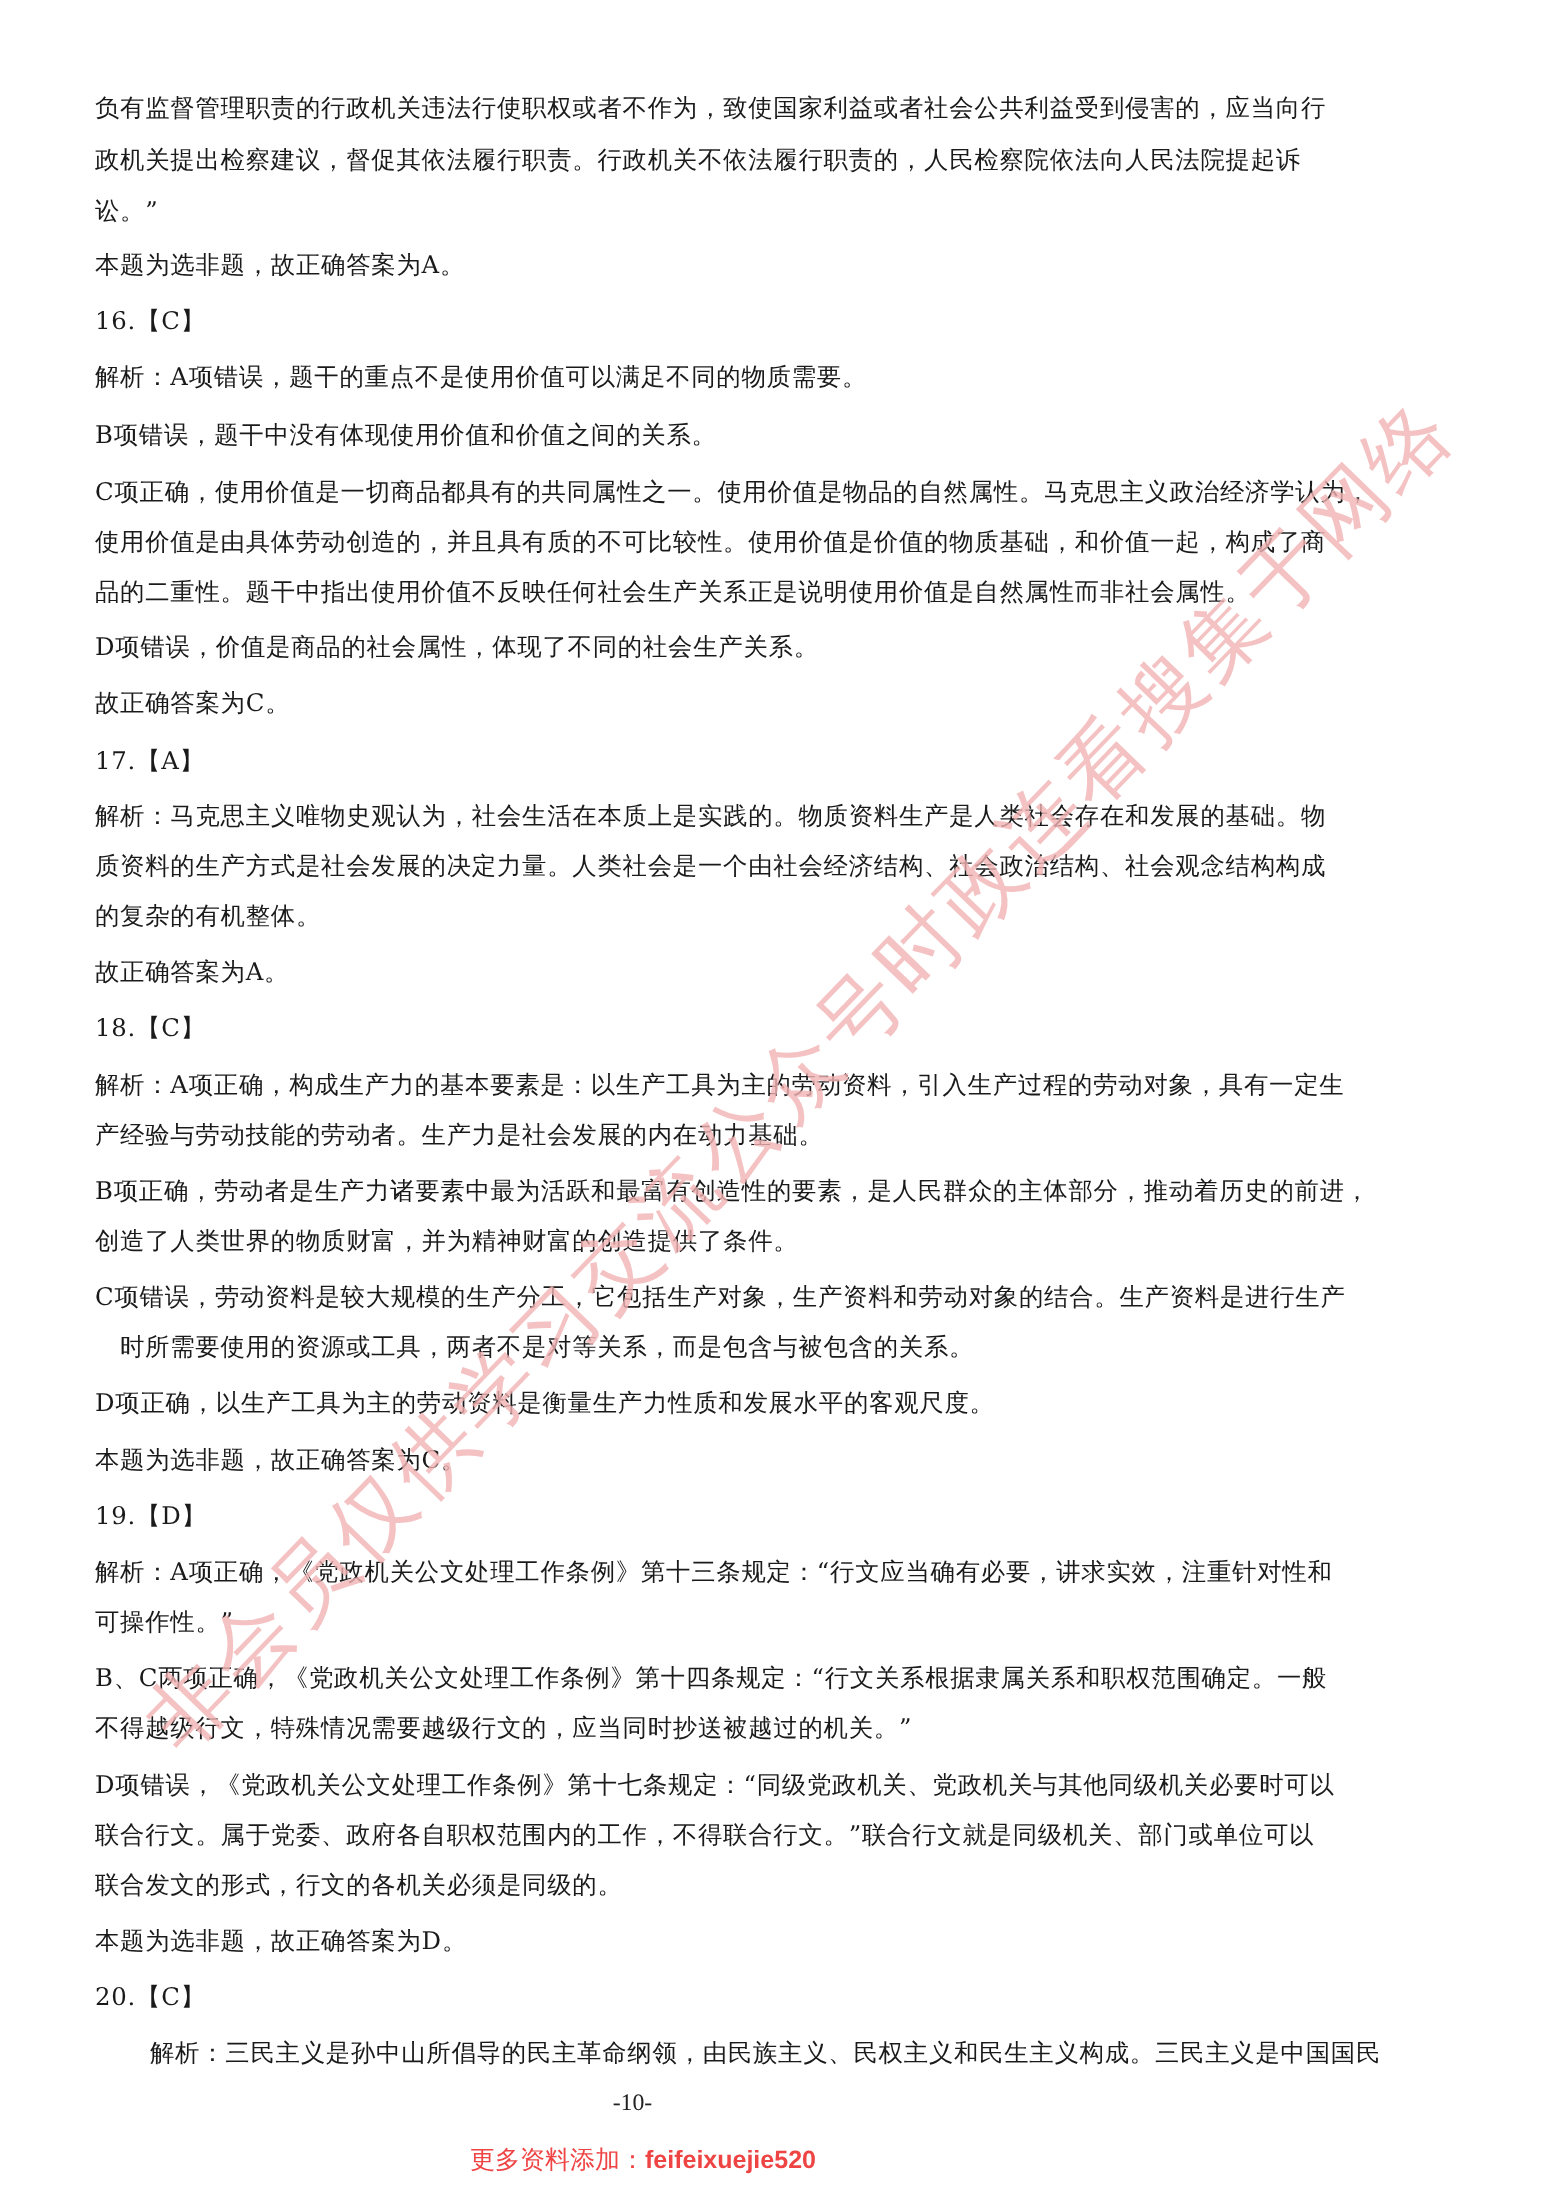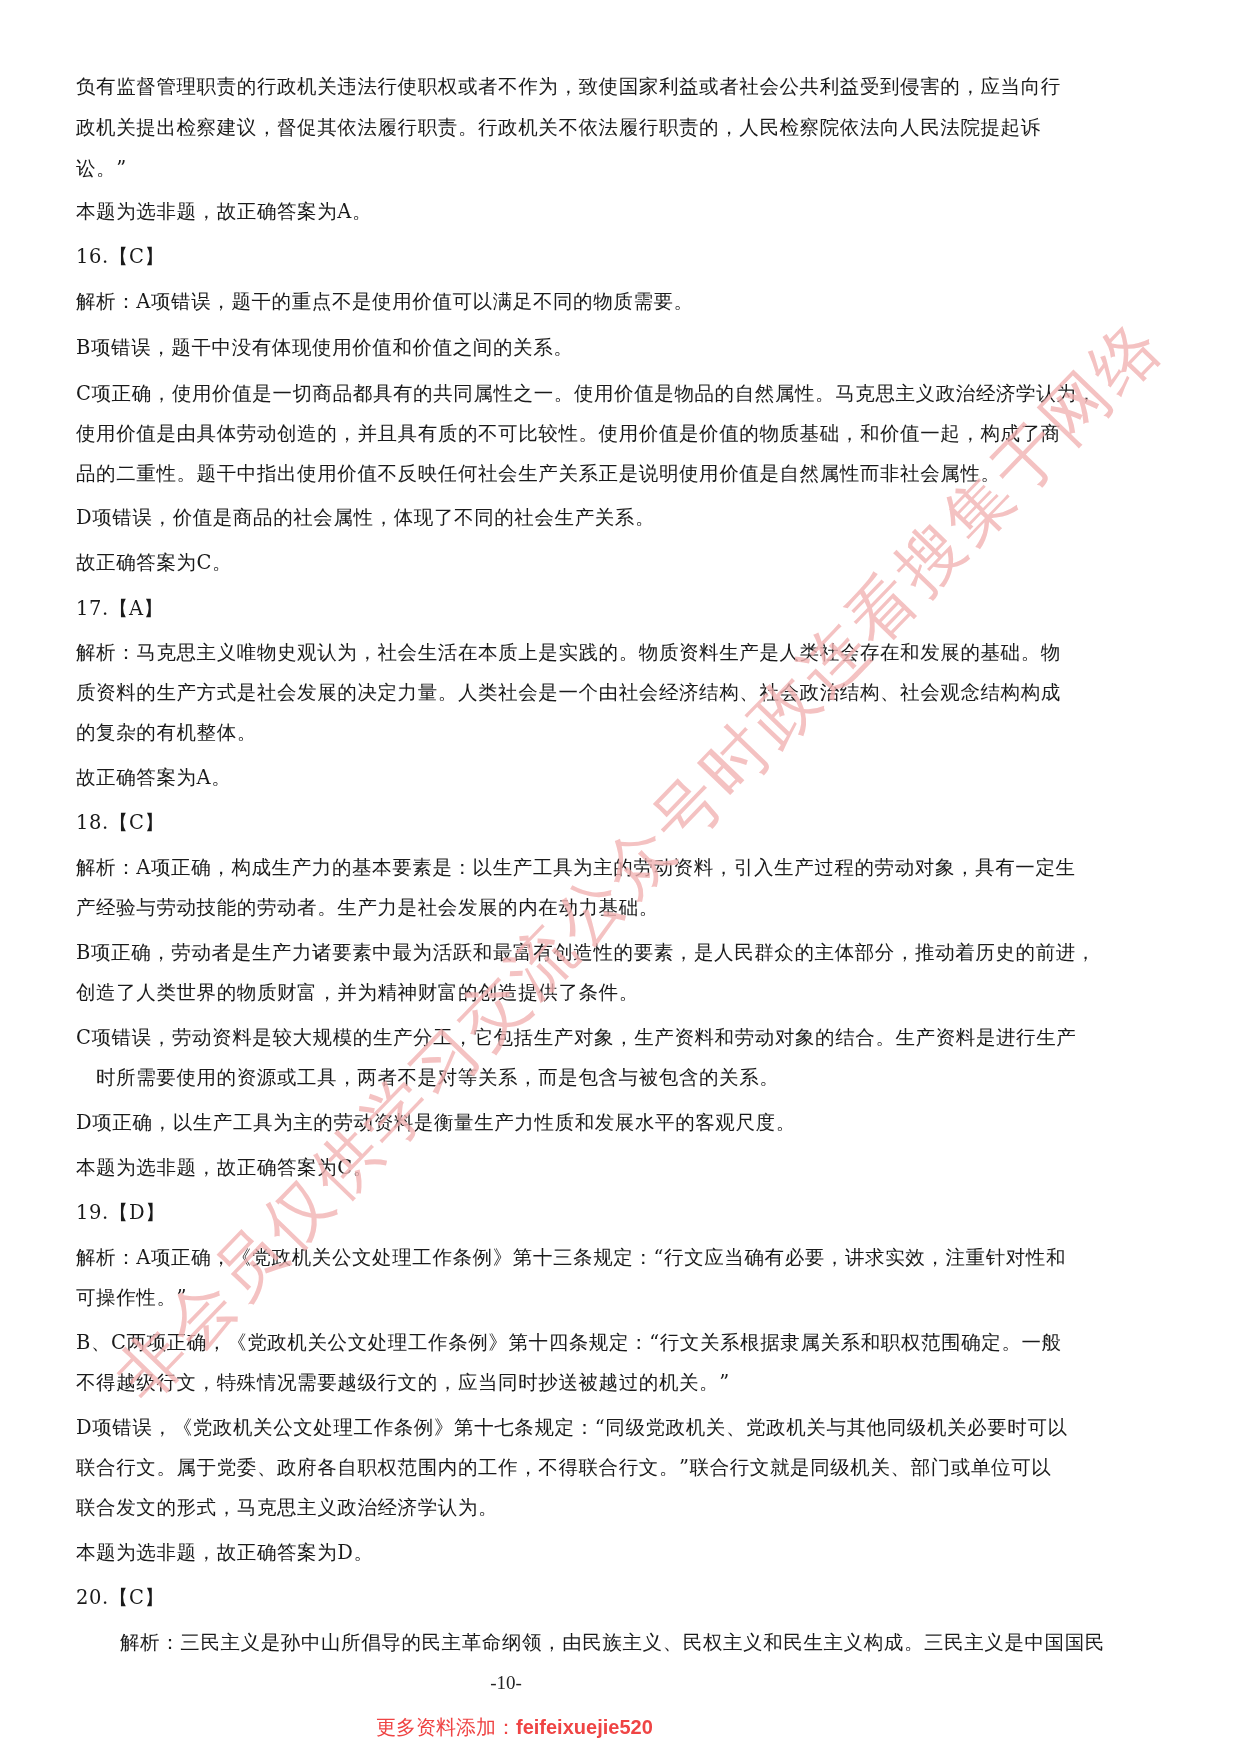--- a/index.html
+++ b/index.html
@@ -47,21 +47,21 @@
       <div class="line" style="top: 1065px; margin-left: 20px;">时所需要使用的资源或工具，两者不是对等关系，而是包含与被包含的关系。</div>
       <div class="line" style="top: 1110px;">D项正确，以生产工具为主的劳动资料是衡量生产力性质和发展水平的客观尺度。</div>
       <div class="line" style="top: 1155px;">本题为选非题，故正确答案为C。</div>
       <div class="line" style="top: 1200px;">19.【D】</div>
       <div class="line" style="top: 1245px;">解析：A项正确，《党政机关公文处理工作条例》第十三条规定：“行文应当确有必要，讲求实效，注重针对性和</div>
       <div class="line" style="top: 1285px;">可操作性。”</div>
       <div class="line" style="top: 1330px;">B、C两项正确，《党政机关公文处理工作条例》第十四条规定：“行文关系根据隶属关系和职权范围确定。一般</div>
       <div class="line" style="top: 1370px;">不得越级行文，特殊情况需要越级行文的，应当同时抄送被越过的机关。”</div>
       <div class="line" style="top: 1415px;">D项错误，《党政机关公文处理工作条例》第十七条规定：“同级党政机关、党政机关与其他同级机关必要时可以</div>
       <div class="line" style="top: 1455px;">联合行文。属于党委、政府各自职权范围内的工作，不得联合行文。”联合行文就是同级机关、部门或单位可以</div>
-      <div class="line" style="top: 1495px;">联合发文的形式，马克思主义政治经济学认为。</div>
+      <div class="line" style="top: 1495px;">联合发文的形式，行文的各机关必须是同级的。</div>
       <div class="line" style="top: 1540px;">本题为选非题，故正确答案为D。</div>
       <div class="line" style="top: 1585px;">20.【C】</div>
       <div class="line" style="top: 1630px; margin-left: 44px;">解析：三民主义是孙中山所倡导的民主革命纲领，由民族主义、民权主义和民生主义构成。三民主义是中国国民</div>
     </div>
   <div class="watermark">非会员仅供学习交流公众号时政连看搜集于网络</div>
   <div class="page-num">-10-</div>
   <div class="footer">
     <span>更多资料添加：</span><span class="code">feifeixuejie520</span>
   </div>
 </div>

